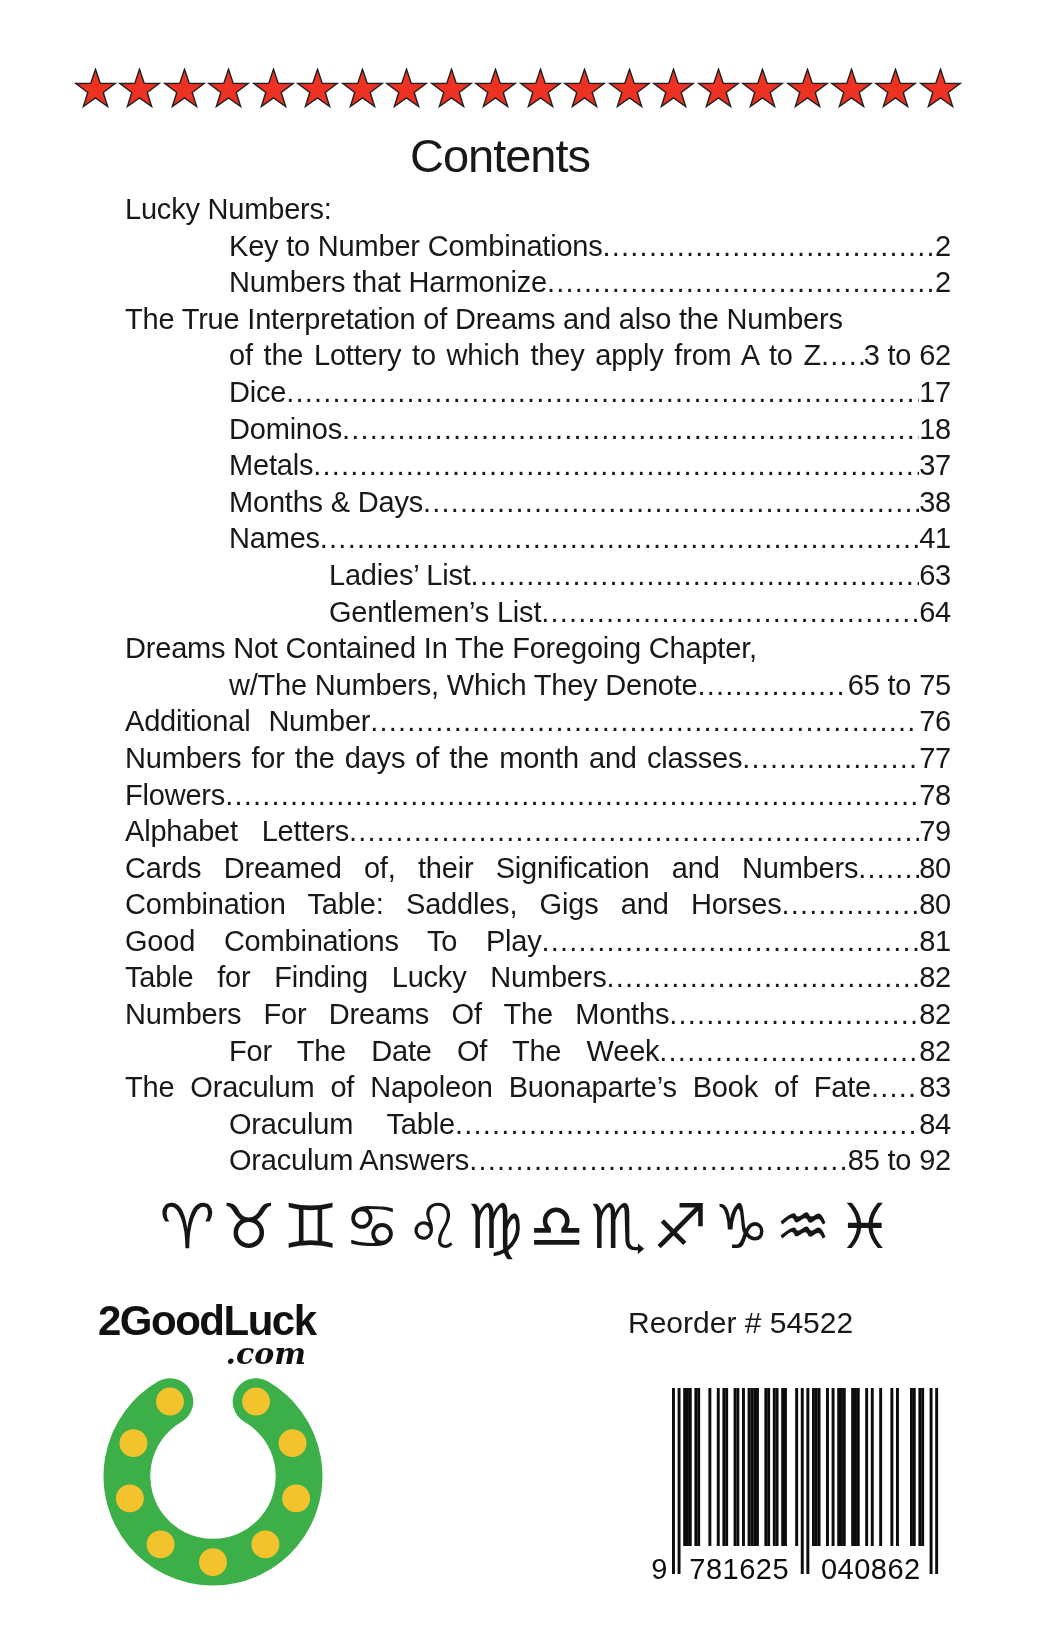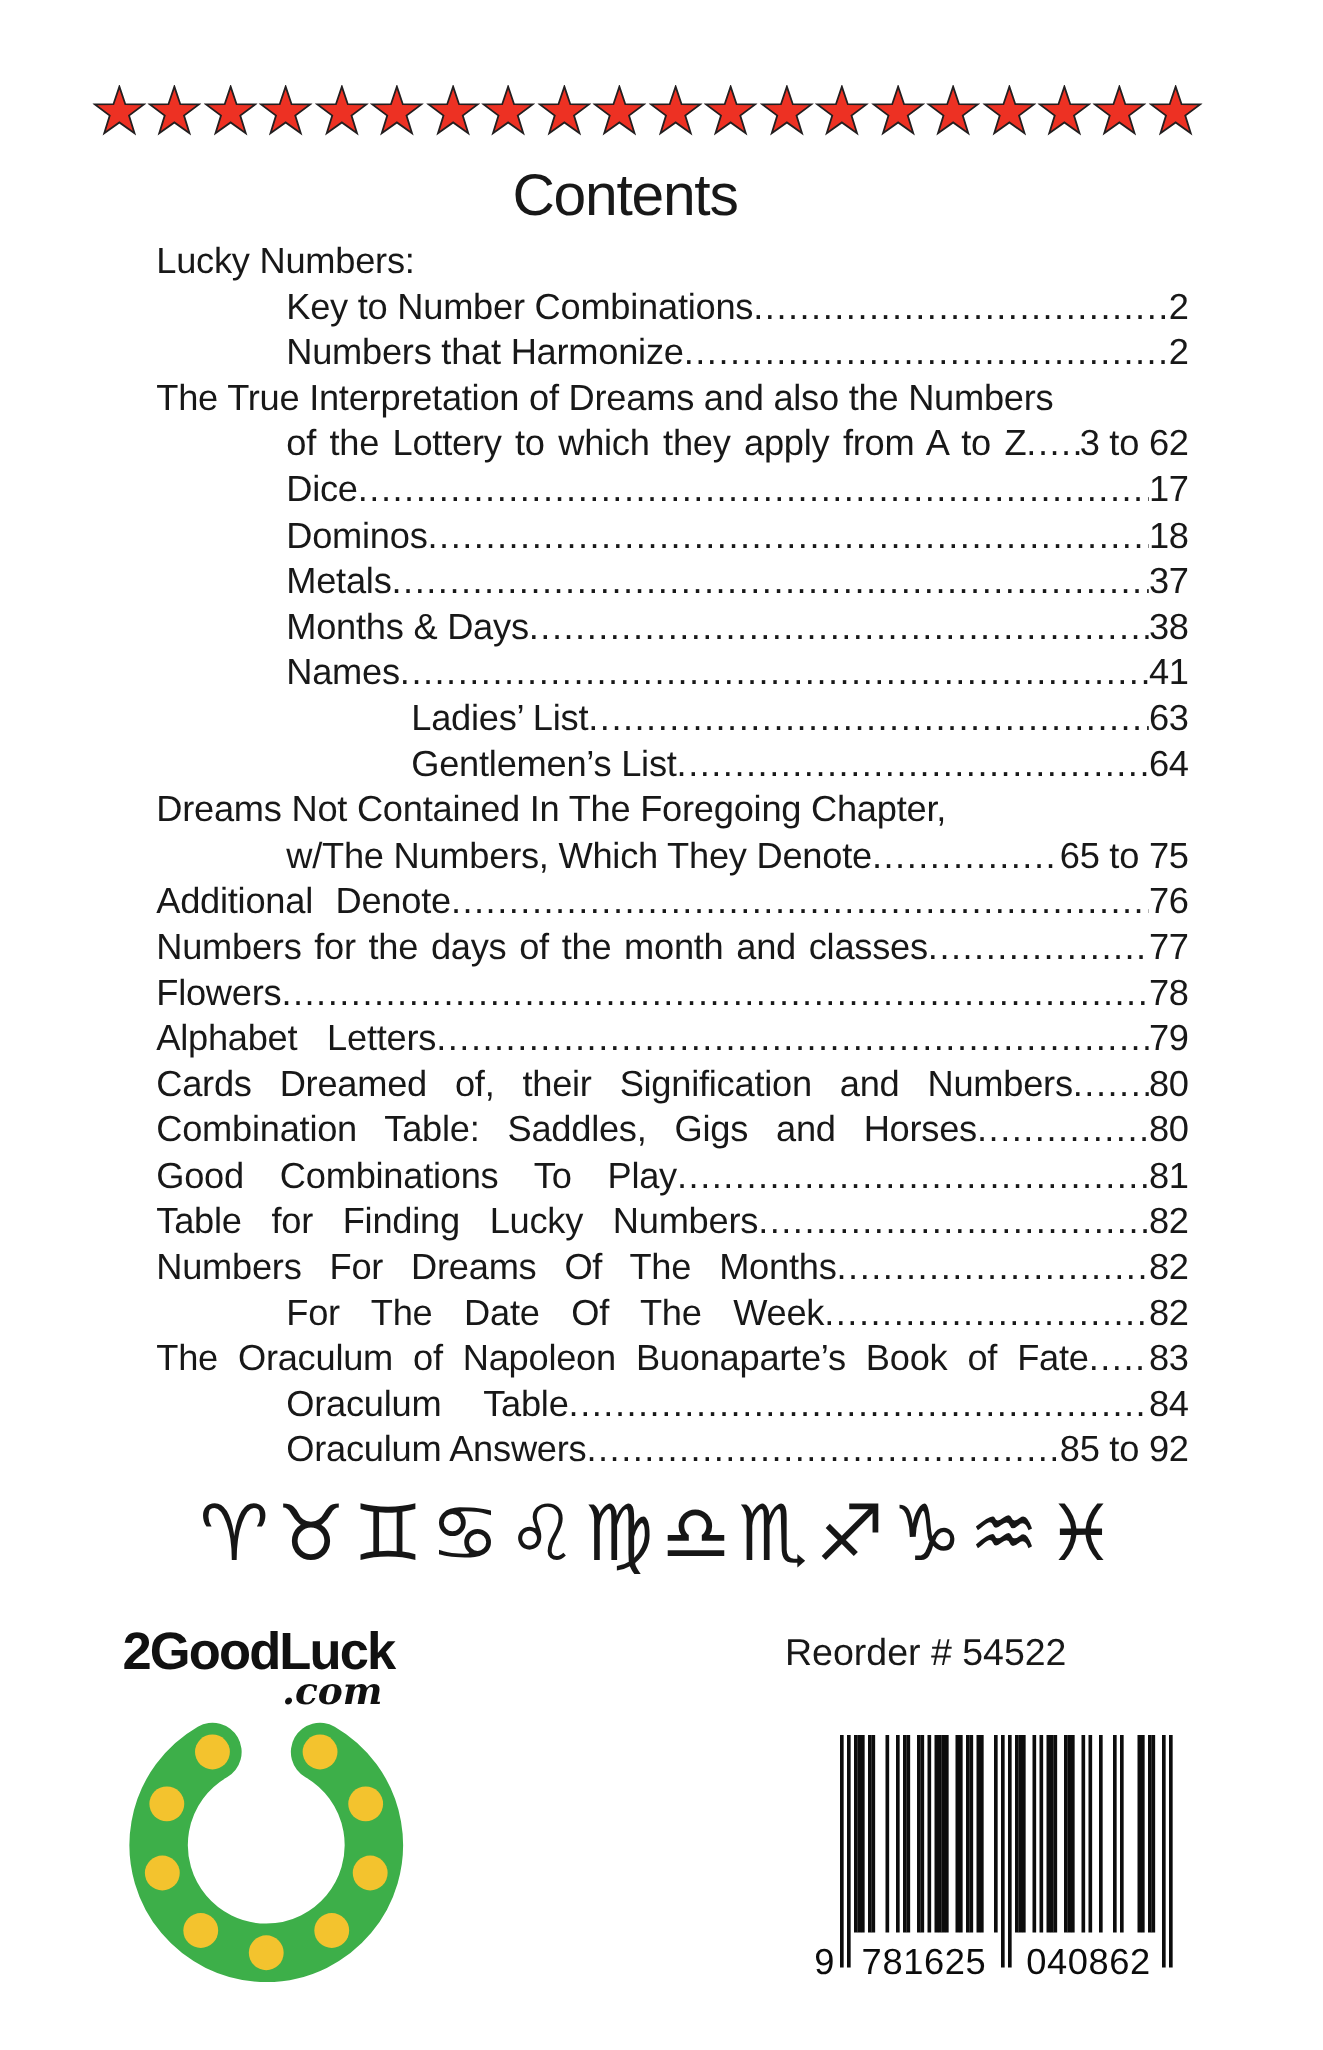--- a/index.html
+++ b/index.html
@@ -161,21 +161,21 @@
       </div>
       <div class="row">
         <span class="txt">Dreams Not Contained In The Foregoing Chapter,</span>
       </div>
       <div class="row ind1">
         <span class="txt">w/The Numbers, Which They Denote</span>
         <span class="lead">................................................................................................................................................................</span>
         <span class="pg">65 to 75</span>
       </div>
       <div class="row">
-        <span class="txt" style="word-spacing: 0.35em;">Additional Denote</span>
+        <span class="txt" style="word-spacing: 0.35em;">Additional Number</span>
         <span class="lead">................................................................................................................................................................</span>
         <span class="pg">76</span>
       </div>
       <div class="row">
         <span class="txt" style="word-spacing: 0.08em;">Numbers for the days of the month and classes</span>
         <span class="lead">................................................................................................................................................................</span>
         <span class="pg">77</span>
       </div>
       <div class="row">
         <span class="txt">Flowers</span>

